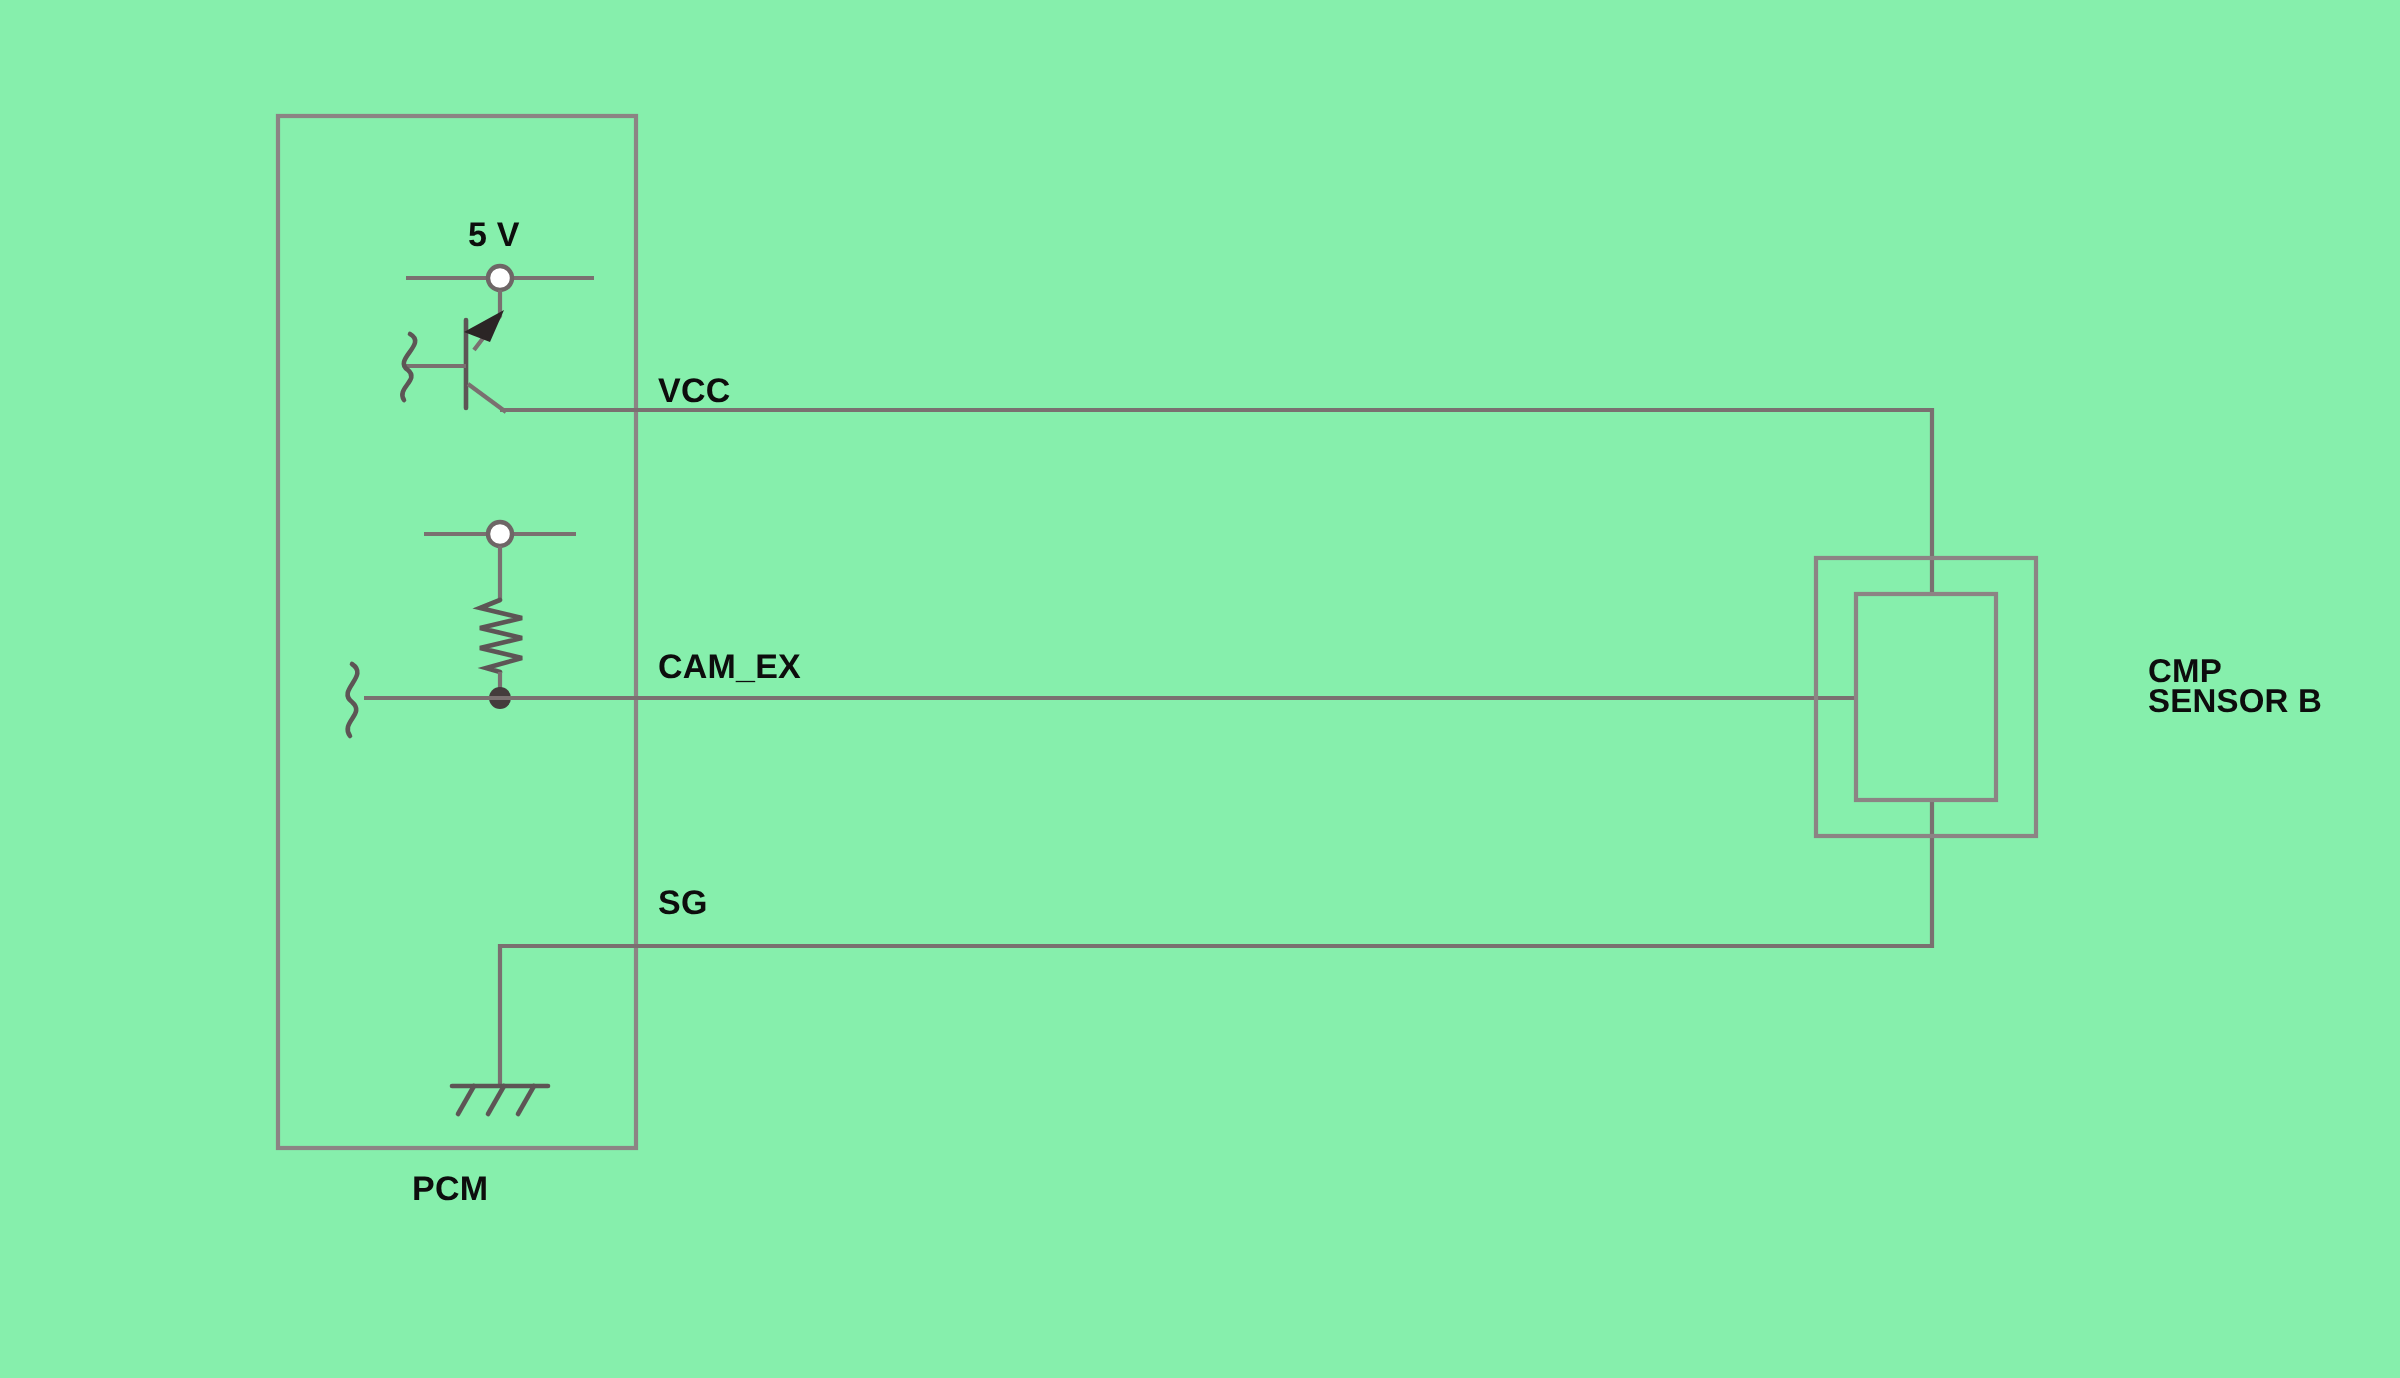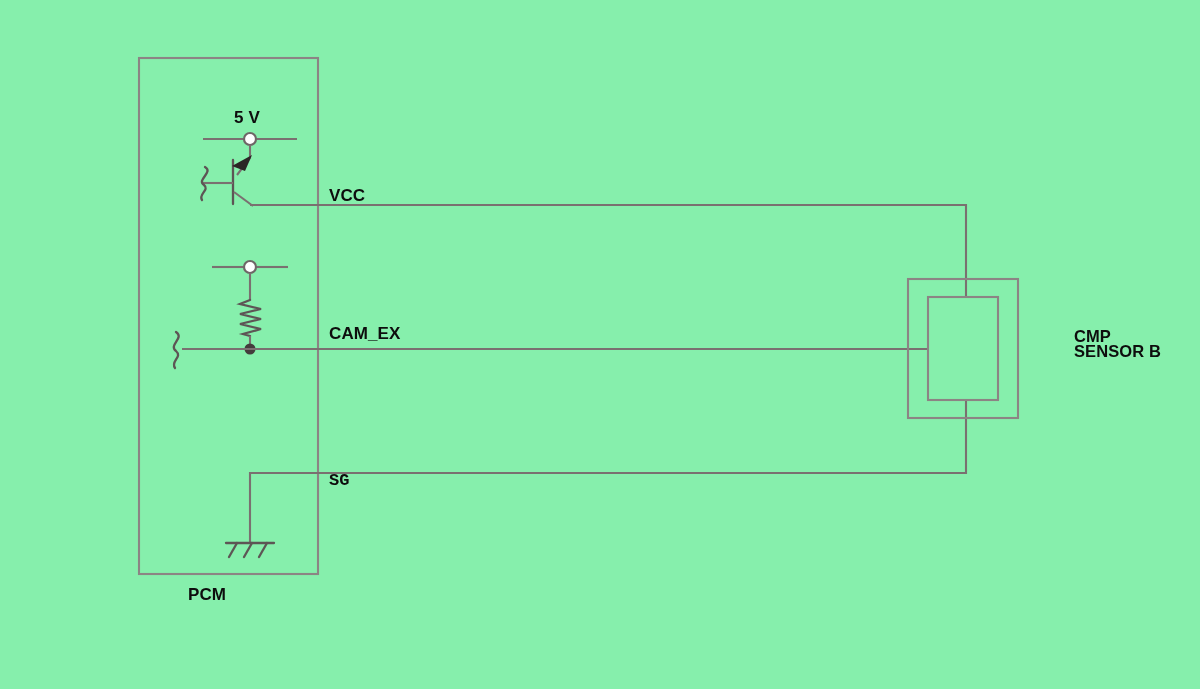--- a/index.html
+++ b/index.html
@@ -122,21 +122,21 @@
     <rect class="box-outline" x="928" y="297" width="70" height="103"></rect>
 
   </svg>
 
   <div class="label label-lg" style="left:234px; top:108px;">5 V</div>
 
   <div class="label label-lg" style="left:329px; top:186px;">VCC</div>
 
   <div class="label label-lg" style="left:329px; top:324px;">CAM_EX</div>
 
-  <div class="label label-lg" style="left:329px; top:471px;font-family:Liberation Mono, monospace;">SG</div>
+  <div class="label label-lg" style="left:329px; top:442px;">SG</div>
 
-  <div class="label label-lg" style="left:188px; top:585px;">PCM</div>
+  <div class="label label-lg" style="left:206px; top:585px;">PCM</div>
 
   <div class="label label-md" style="left:1034px; top:326px;">CMP</div>
 
   <div class="label label-md" style="left:1034px; top:341px;">SENSOR B</div>
 
 </div>
 
 </body></html>

